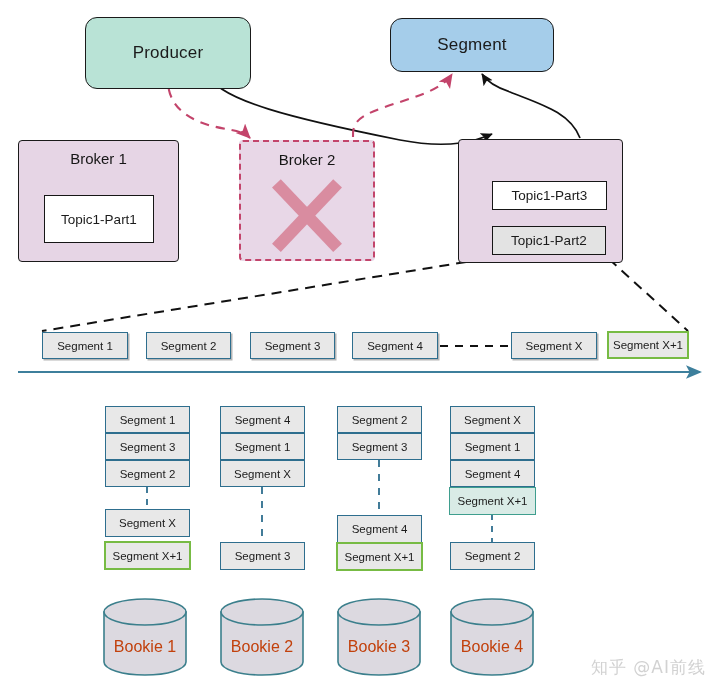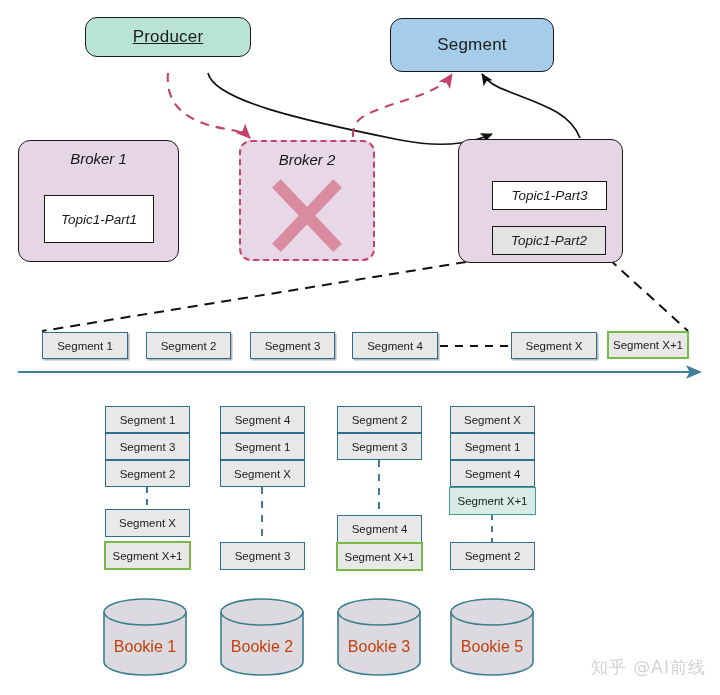--- a/index.html
+++ b/index.html
@@ -19,25 +19,24 @@
   .actor{
     border-radius:12px;
     border:1.6px solid #1a1a1a;
     font-size:17px;
     letter-spacing:.2px;
   }
   .actor.producer{background:#b9e3d6;}
   .actor.consumer{background:#a5cdea;}
 
   .broker{
-    border-radius:12px;
+    border-radius:4px;
     background:#e6d5e5;
     border:1.7px solid #1a1a1a;
     display:block;
-    font-style:italic;
   }
   .broker.failed{
     border:2.2px dashed #c3446b;
     background:#e8d7e7;
   }
   .broker-title{
     position:absolute;left:0;right:0;top:9px;
     text-align:center;font-size:15px;color:#161616;
   }
   .partition{
@@ -133,21 +132,21 @@
     <g>
       <path d="M338,612 L338,662 A41,13 0 0 0 420,662 L420,612 Z" fill="#dcd9e0" stroke="#3b7f8c" stroke-width="1.6"></path>
       <ellipse cx="379" cy="612" rx="41" ry="13" fill="#dcd9e0" stroke="#3b7f8c" stroke-width="1.6"></ellipse>
     </g>
     <g>
       <path d="M451,612 L451,662 A41,13 0 0 0 533,662 L533,612 Z" fill="#dcd9e0" stroke="#3b7f8c" stroke-width="1.6"></path>
       <ellipse cx="492" cy="612" rx="41" ry="13" fill="#dcd9e0" stroke="#3b7f8c" stroke-width="1.6"></ellipse>
     </g>
   </svg>
 
-  <div class="node actor producer" style="left:85px;top:17px;width:166px;height:40px;text-decoration:underline;">
+  <div class="node actor producer" style="left:85px;top:17px;width:166px;height:72px;">
     <span>Producer</span>
   </div>
 
   <div class="node actor consumer" style="left:390px;top:18px;width:164px;height:54px;">
     <span>Segment</span>
   </div>
 
   <div class="node broker" style="left:18px;top:140px;width:161px;height:122px;">
     <div class="broker-title">Broker 1</div>
     <div class="partition" style="left:25px;top:54px;width:110px;height:48px;">
@@ -252,18 +251,18 @@
   <div class="bookie" style="left:104px;top:638px;width:82px;">
     <div class="bookie-label">Bookie 1</div>
   </div>
   <div class="bookie" style="left:221px;top:638px;width:82px;">
     <div class="bookie-label">Bookie 2</div>
   </div>
   <div class="bookie" style="left:338px;top:638px;width:82px;">
     <div class="bookie-label">Bookie 3</div>
   </div>
   <div class="bookie" style="left:451px;top:638px;width:82px;">
-    <div class="bookie-label">Bookie 5</div>
+    <div class="bookie-label">Bookie 4</div>
   </div>
 
   <div class="watermark">知乎 @AI前线</div>
 
 </div>
 
 </body></html>

